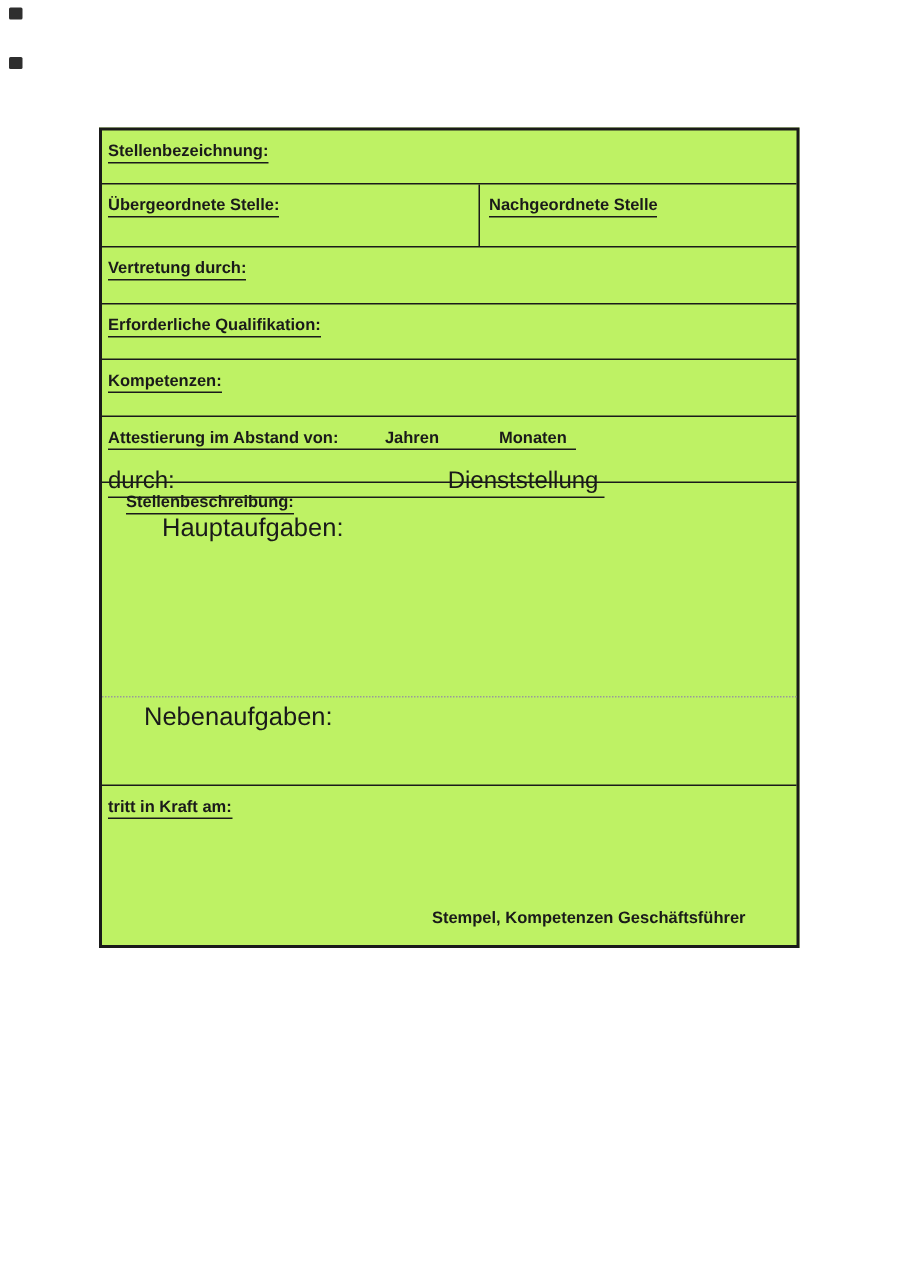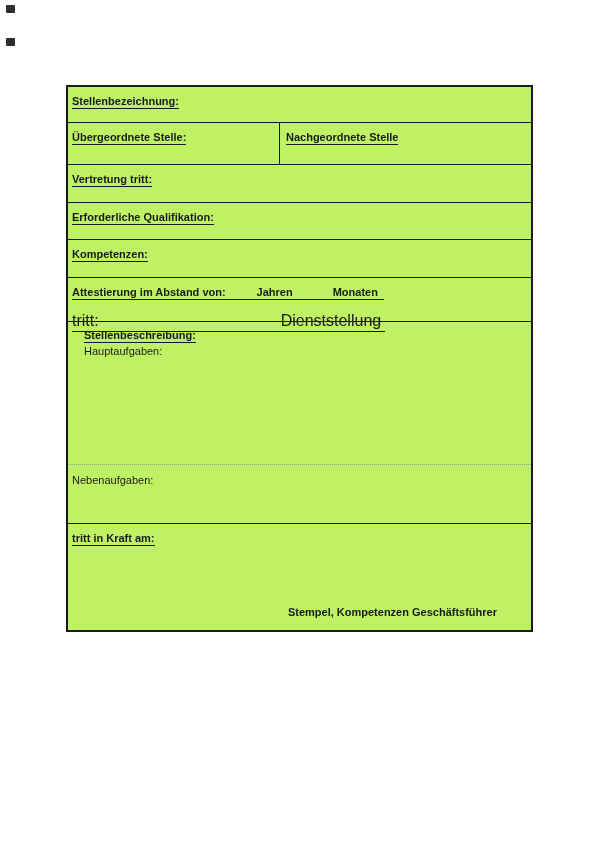--- a/index.html
+++ b/index.html
@@ -16,27 +16,27 @@
   }
   .row { position:relative; border-bottom:1.5px solid #1a1a1a; }
   .row:last-child { border-bottom:none; }
 
   .lbl {
     display:inline-block;
     font-size:11px; font-weight:700;
     border-bottom:1.5px solid #1a1a1a; padding-bottom:1px;
     line-height:12px; white-space:nowrap;
   }
-  .plain { font-size:11px; font-weight:400; line-height:13px; }
+  .plain { font-size:17px; font-weight:400; line-height:13px;margin-left:24px; }
 
   .pad { padding:4px 4px 0 4px; }
 
   .r1 { height:36px; }
   .r2 { height:42px; display:flex; }
-  .r2 .cell-left  { width:212px; border-right:1.5px solid #1a1a1a; padding:4px 4px 0 4px; }
+  .r2 .cell-left  { width:252px; border-right:1.5px solid #1a1a1a; padding:4px 4px 0 4px; }
   .r2 .cell-right { flex:1; padding:4px 20px 0 6px; }
   .r3 { height:38px; }
   .r4 { height:37px; }
   .r5 { height:38px;text-decoration:underline; }
   .r6 { height:44px; padding:4px 4px 0 4px; }
   .r7 { height:202px; }
   .r8 { height:106px; }
 
   .att-line { display:inline-flex; border-bottom:1.5px solid #1a1a1a; padding-bottom:1px;justify-content:space-between; }
   .att-line .t { font-size:11px; font-weight:700; line-height:12px; white-space:nowrap; }
@@ -80,21 +80,21 @@
       <div class="fill fill-r2"></div>
     </div>
     <div class="cell-right">
       <span class="lbl">Nachgeordnete Stelle</span>
       <div class="fill fill-r2"></div>
     </div>
   </div>
 
   <div class="row r3">
     <div class="pad">
-      <span class="lbl">Vertretung tritt:</span>
+      <span class="lbl">Vertretung durch:</span>
     </div>
     <div class="fill fill-r3"></div>
   </div>
 
   <div class="row r4">
     <div class="pad">
       <span class="lbl">Erforderliche Qualifikation:</span>
     </div>
     <div class="fill fill-r4"></div>
   </div>
@@ -112,21 +112,21 @@
           <span class="t">Attestierung im Abstand von:</span>
           <span class="sp1"></span>
           <span class="t">Jahren</span>
           <span class="sp2"></span>
           <span class="t">Monaten</span>
           <span class="sp3"></span>
         </span>
     </div>
     <div>
       <span class="durch-line">
-          <span class="t">tritt:</span>
+          <span class="t">durch:</span>
           <span class="sp4"></span>
           <span class="t">Dienststellung</span>
           <span class="sp5"></span>
         </span>
     </div>
   </div>
 
   <div class="row r7">
     <div class="haupt-area">
       <span class="lbl">Stellenbeschreibung:</span>

